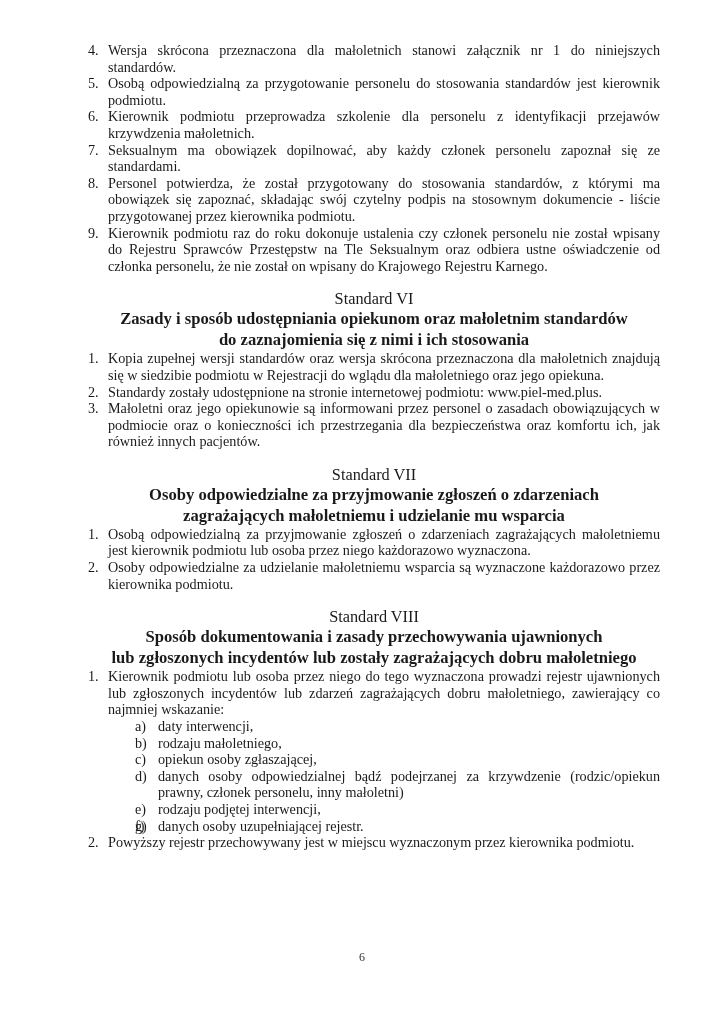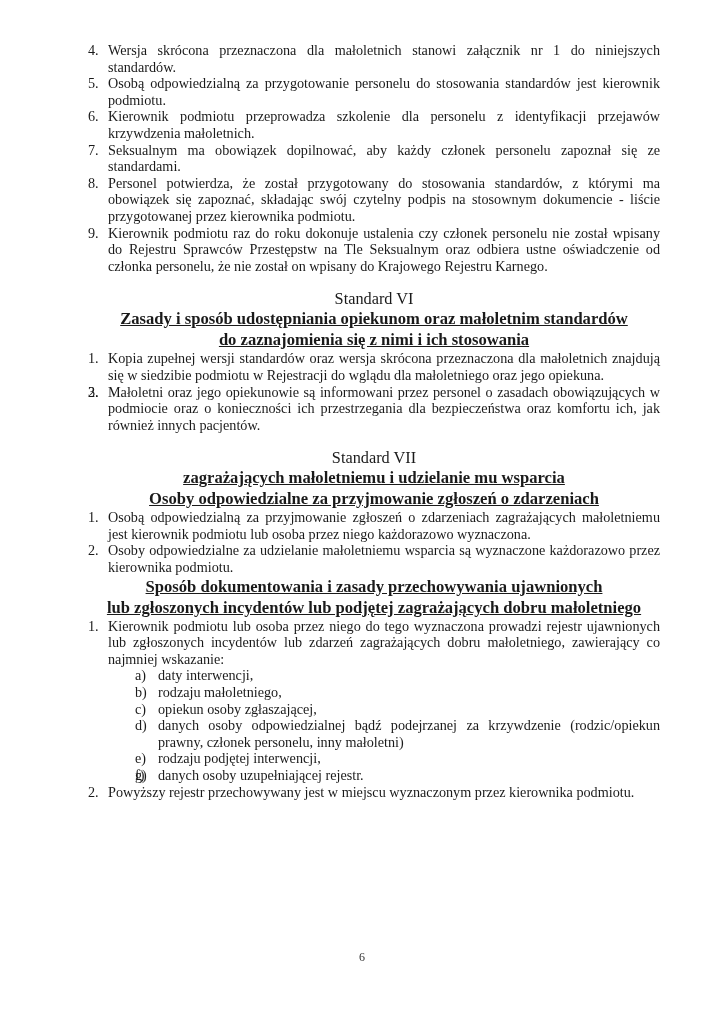--- a/index.html
+++ b/index.html
@@ -9,21 +9,21 @@
   .content { position: absolute; left: 88px; top: 42px; width: 572px; }
   ol.num { list-style: none; margin: 0; padding: 0; }
   ol.num > li { position: relative; padding-left: 20px; font-size: 14.2px; line-height: 16.6px;
                 text-align: justify; margin: 0; }
   ol.num > li .n { position: absolute; left: 0; top: 0; }
   ol.sub { list-style: none; margin: 0; padding: 0; padding-left: 27px; }
   ol.sub > li { position: relative; padding-left: 23px; text-align: justify; }
   ol.sub > li .n { position: absolute; left: 0; top: 0; }
   .section { text-align: center; }
   .std-title { font-size: 16.3px; line-height: 19px; margin-top: 15px; text-align: center; }
-  .std-heading { font-size: 16.6px; line-height: 21px; font-weight: bold; text-decoration: underline; }
+  .std-heading { font-size: 16.6px; line-height: 21px; font-weight: bold; }
   .std-list { margin-top: 13px; }
   .page-num { position: absolute; left: 0; width: 724px; top: 950px; text-align: center;
               font-size: 12px; color: #333; }
 </style>
 </head>
 <body>
 
 <div class="page">
   <div class="content">
 
@@ -38,40 +38,41 @@
 
     <div class="section">
       <div class="std-title">Standard VI</div>
       <div class="std-heading">
         <div>Zasady i sposób udostępniania opiekunom oraz małoletnim standardów</div>
         <div>do zaznajomienia się z nimi i ich stosowania</div>
       </div>
     </div>
     <ol class="num std-list">
       <li><span class="n">1.</span><span>Kopia zupełnej wersji standardów oraz wersja skrócona przeznaczona dla małoletnich znajdują się w siedzibie podmiotu w Rejestracji do wglądu dla małoletniego oraz jego opiekuna.</span></li>
-      <li><span class="n">2.</span></li>
+      <li><span class="n">2.</span><span>Standardy zostały udostępnione na stronie internetowej podmiotu: www.piel-med.plus.</span></li>
       <li><span class="n">3.</span><span>Małoletni oraz jego opiekunowie są informowani przez personel o zasadach obowiązujących w podmiocie oraz o konieczności ich przestrzegania dla bezpieczeństwa oraz komfortu ich, jak również innych pacjentów.</span></li>
     </ol>
 
     <div class="section">
       <div class="std-title">Standard VII</div>
       <div class="std-heading">
+        <div>Osoby odpowiedzialne za przyjmowanie zgłoszeń o zdarzeniach</div>
         <div>zagrażających małoletniemu i udzielanie mu wsparcia</div>
-        <div>Osoby odpowiedzialne za przyjmowanie zgłoszeń o zdarzeniach</div>
       </div>
     </div>
     <ol class="num std-list">
       <li><span class="n">1.</span><span>Osobą odpowiedzialną za przyjmowanie zgłoszeń o zdarzeniach zagrażających małoletniemu jest kierownik podmiotu lub osoba przez niego każdorazowo wyznaczona.</span></li>
       <li><span class="n">2.</span><span>Osoby odpowiedzialne za udzielanie małoletniemu wsparcia są wyznaczone każdorazowo przez kierownika podmiotu.</span></li>
     </ol>
 
     <div class="section">
+      <div class="std-title">Standard VIII</div>
       <div class="std-heading">
         <div>Sposób dokumentowania i zasady przechowywania ujawnionych</div>
-        <div style="white-space:nowrap; margin-left:-40px; margin-right:-40px;">lub zgłoszonych incydentów lub podjętej zagrażających dobru małoletniego</div>
+        <div style="white-space:nowrap; margin-left:-40px; margin-right:-40px;">lub zgłoszonych incydentów lub zostały zagrażających dobru małoletniego</div>
       </div>
     </div>
     <ol class="num std-list">
       <li><span class="n">1.</span><span>Kierownik podmiotu lub osoba przez niego do tego wyznaczona prowadzi rejestr ujawnionych lub zgłoszonych incydentów lub zdarzeń zagrażających dobru małoletniego, zawierający co najmniej wskazanie:</span>
         <ol class="sub">
           <li><span class="n">a)</span><span>daty interwencji,</span></li>
           <li><span class="n">b)</span><span>rodzaju małoletniego,</span></li>
           <li><span class="n">c)</span><span>opiekun osoby zgłaszającej,</span></li>
           <li><span class="n">d)</span><span>danych osoby odpowiedzialnej bądź podejrzanej za krzywdzenie (rodzic/opiekun prawny, członek personelu, inny małoletni)</span></li>
           <li><span class="n">e)</span><span>rodzaju podjętej interwencji,</span></li>

